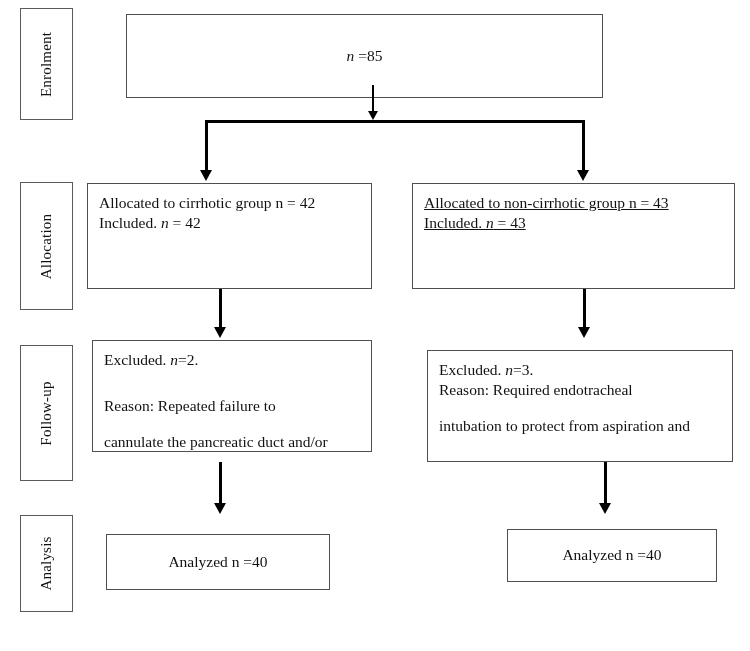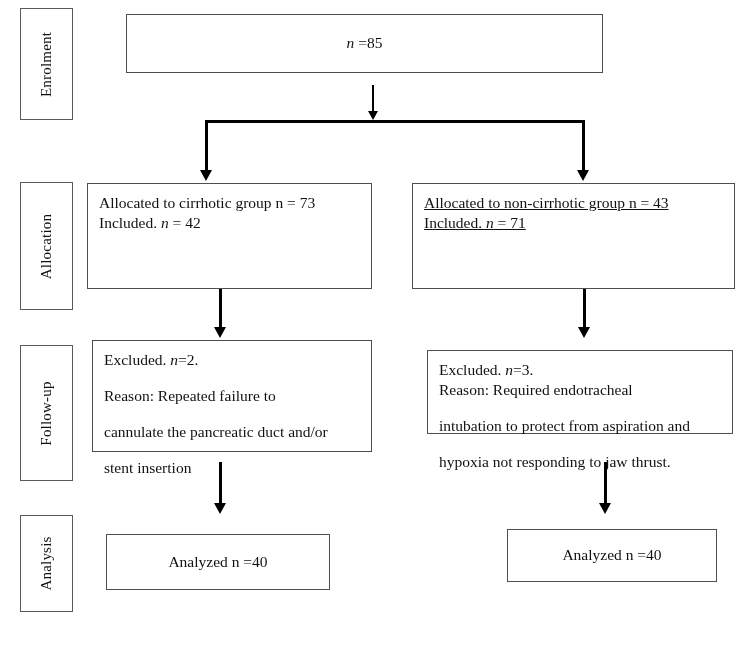--- a/index.html
+++ b/index.html
@@ -106,70 +106,68 @@
   </div>
 
   <div class="stage-label" style="left:20px; top:345px; width:53px; height:136px;">
     <span class="rot">Follow-up</span>
   </div>
 
   <div class="stage-label" style="left:20px; top:515px; width:53px; height:97px;">
     <span class="rot">Analysis</span>
   </div>
 
-  <div class="box centered" style="left:126px; top:14px; width:477px; height:59px;">
+  <div class="box centered" style="left:126px; top:14px; width:477px; height:84px;">
     <span class="ctr-text"><span class="ital">n</span><span> =85</span></span>
   </div>
 
   <div class="vline" style="left:372px; top:85px; width:2px; height:28px;"></div>
   <div class="arrowhead small" style="left:368px; top:111px;"></div>
 
   <div class="hline" style="left:205px; top:120px; width:380px; height:3px;"></div>
 
   <div class="vline" style="left:205px; top:120px; width:3px; height:52px;"></div>
   <div class="arrowhead" style="left:200px; top:170px;"></div>
 
   <div class="vline" style="left:582px; top:120px; width:3px; height:52px;"></div>
   <div class="arrowhead" style="left:577px; top:170px;"></div>
 
   <div class="box" style="left:87px; top:183px; width:285px; height:106px;">
     <div class="inner">
-      <p class="line">Allocated to cirrhotic group n = 73</p>
+      <p class="line">Allocated to cirrhotic group n = 42</p>
       <p class="line"><span>Included. </span><span class="ital">n</span><span> = 42</span></p>
     </div>
   </div>
 
   <div class="box" style="left:412px; top:183px; width:323px; height:106px;text-decoration:underline;">
     <div class="inner">
       <p class="line">Allocated to non-cirrhotic group n = 43</p>
-      <p class="line"><span>Included. </span><span class="ital">n</span><span> = 71</span></p>
+      <p class="line"><span>Included. </span><span class="ital">n</span><span> = 43</span></p>
     </div>
   </div>
 
   <div class="vline" style="left:219px; top:289px; width:3px; height:40px;"></div>
   <div class="arrowhead" style="left:214px; top:327px;"></div>
 
   <div class="vline" style="left:583px; top:289px; width:3px; height:40px;"></div>
   <div class="arrowhead" style="left:578px; top:327px;"></div>
 
   <div class="box" style="left:92px; top:340px; width:280px; height:112px;">
     <div class="inner">
       <p class="line"><span>Excluded. </span><span class="ital">n</span><span>=2.</span></p>
-      <p class="line tight" style="margin-top:16px;">Reason: Repeated failure to</p>
+      <p class="line tight" style="margin-top:26px;">Reason: Repeated failure to</p>
       <p class="line tight">cannulate the pancreatic duct and/or</p>
-      <p class="line tight">stent insertion</p>
     </div>
   </div>
 
-  <div class="box" style="left:427px; top:350px; width:306px; height:84px;">
+  <div class="box" style="left:427px; top:350px; width:306px; height:112px;">
     <div class="inner">
       <p class="line"><span>Excluded. </span><span class="ital">n</span><span>=3.</span></p>
       <p class="line tight" style="">Reason: Required endotracheal</p>
       <p class="line tight">intubation to protect from aspiration and</p>
-      <p class="line tight">hypoxia not responding to jaw thrust.</p>
     </div>
   </div>
 
   <div class="vline" style="left:219px; top:462px; width:3px; height:43px;"></div>
   <div class="arrowhead" style="left:214px; top:503px;"></div>
 
   <div class="vline" style="left:604px; top:462px; width:3px; height:43px;"></div>
   <div class="arrowhead" style="left:599px; top:503px;"></div>
 
   <div class="box centered" style="left:106px; top:534px; width:224px; height:56px;">

